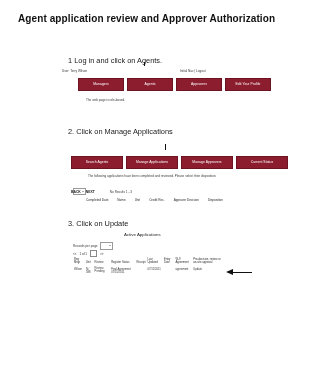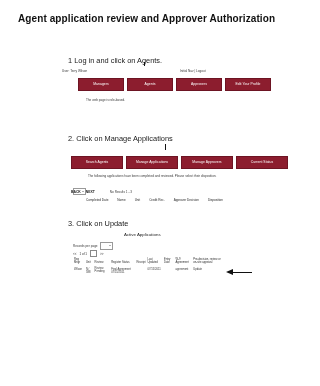--- a/index.html
+++ b/index.html
@@ -28,21 +28,21 @@
   }
 
   .step-heading {
     position: absolute;
     font-size: 7.4px;
     color: #1a1a1a;
     white-space: nowrap;
     margin-left: 37px;
   }
   #step1-heading { left: 31px; top: 56px; }
-  #step2-heading { left: 31px; top: 134px; }
+  #step2-heading { left: 31px; top: 127px; }
   #step3-heading { left: 31px; top: 219px; }
 
   
   .panel {
     position: absolute;
     background: #ffffff;
   }
 
   .navbar {
     display: flex;

